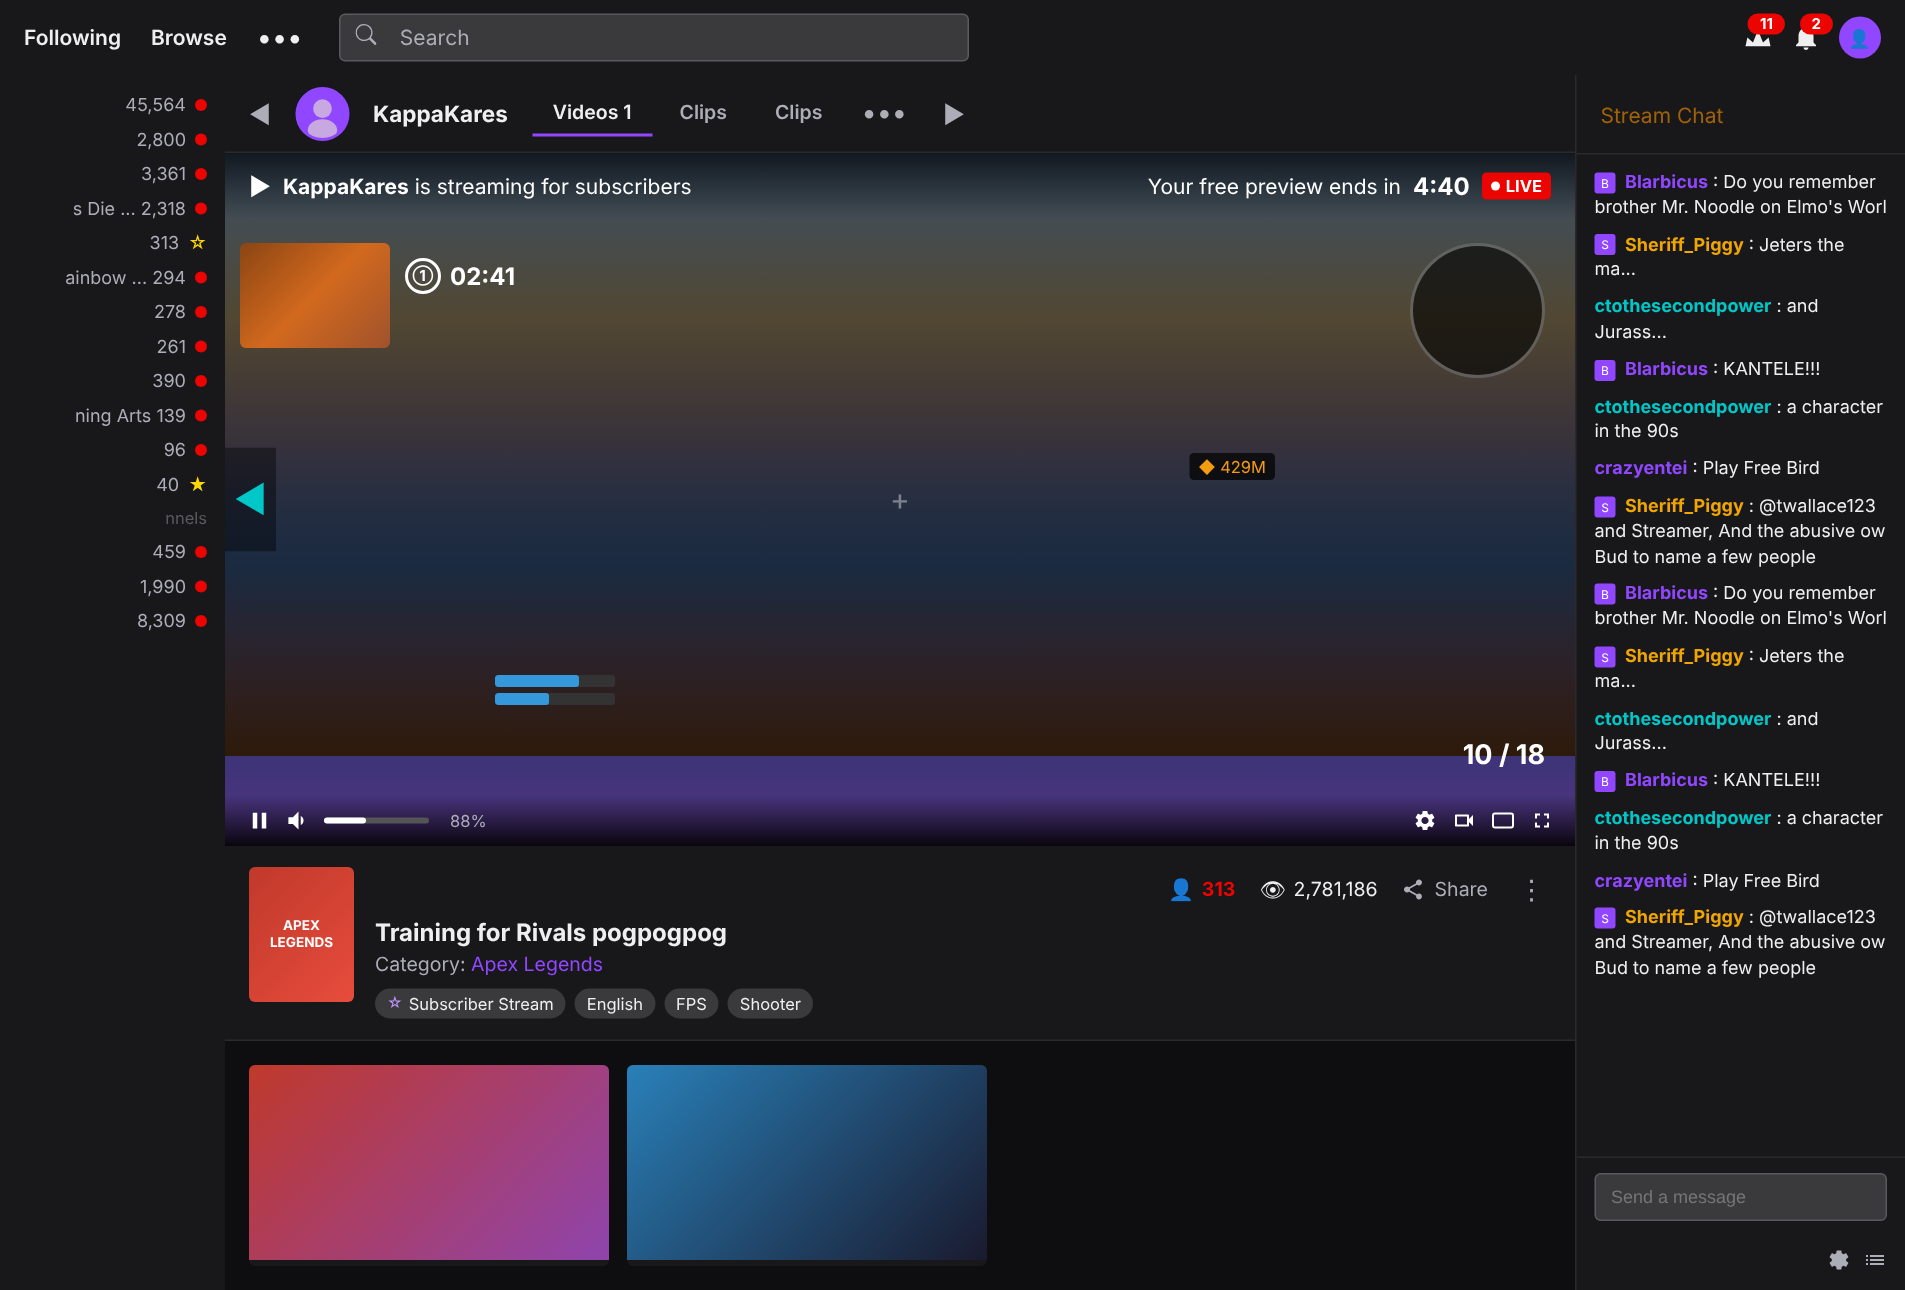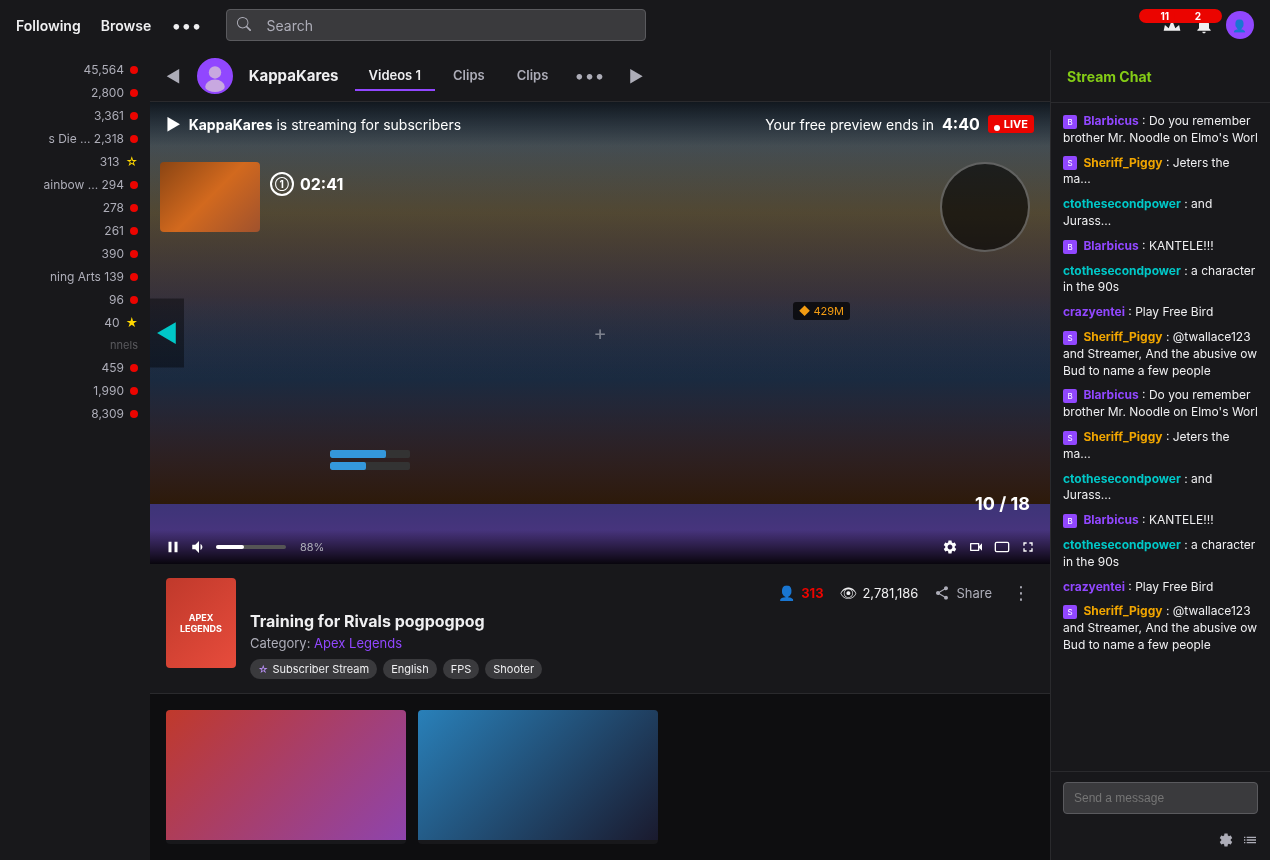--- a/index.html
+++ b/index.html
@@ -77,21 +77,21 @@
     }
     .badge {
       position: absolute;
       top: -6px;
       right: -8px;
       background: #eb0400;
       color: white;
       font-size: 10px;
       font-weight: 700;
       border-radius: 10px;
-      padding: 1px 21px;
+      padding: 1px 8px;
       min-width: 16px;
       text-align: center;
     }
     .avatar-icon {
       width: 28px;
       height: 28px;
       background: #9147ff;
       border-radius: 50%;
       display: flex;
       align-items: center;
@@ -316,21 +316,21 @@
       font-size: 14px;
     }
     .live-badge {
       background: #eb0400;
       color: white;
       font-size: 11px;
       font-weight: 700;
       padding: 2px 6px;
       border-radius: 3px;
       display: flex;
-      align-items: flex-end;
+      align-items: center;
       gap: 4px;
     }
     .live-dot-small {
       width: 6px;
       height: 6px;
       background: white;
       border-radius: 50%;
     }
     
     .game-thumb-overlay {
@@ -581,22 +581,22 @@
       display: flex;
       flex-direction: column;
       border-left: 1px solid #2a2a2d;
     }
     .chat-header {
       padding: 16px;
       border-bottom: 1px solid #2a2a2d;
     }
     .chat-title {
       font-size: 14px;
-      font-weight: 700;
-      color: #84cc16;
+      font-weight: 400;
+      color: #a16207;
     }
     .chat-messages {
       flex: 1;
       overflow-y: auto;
       padding: 10px 12px;
       display: flex;
       flex-direction: column;
       gap: 8px;
     }
     .chat-msg {

